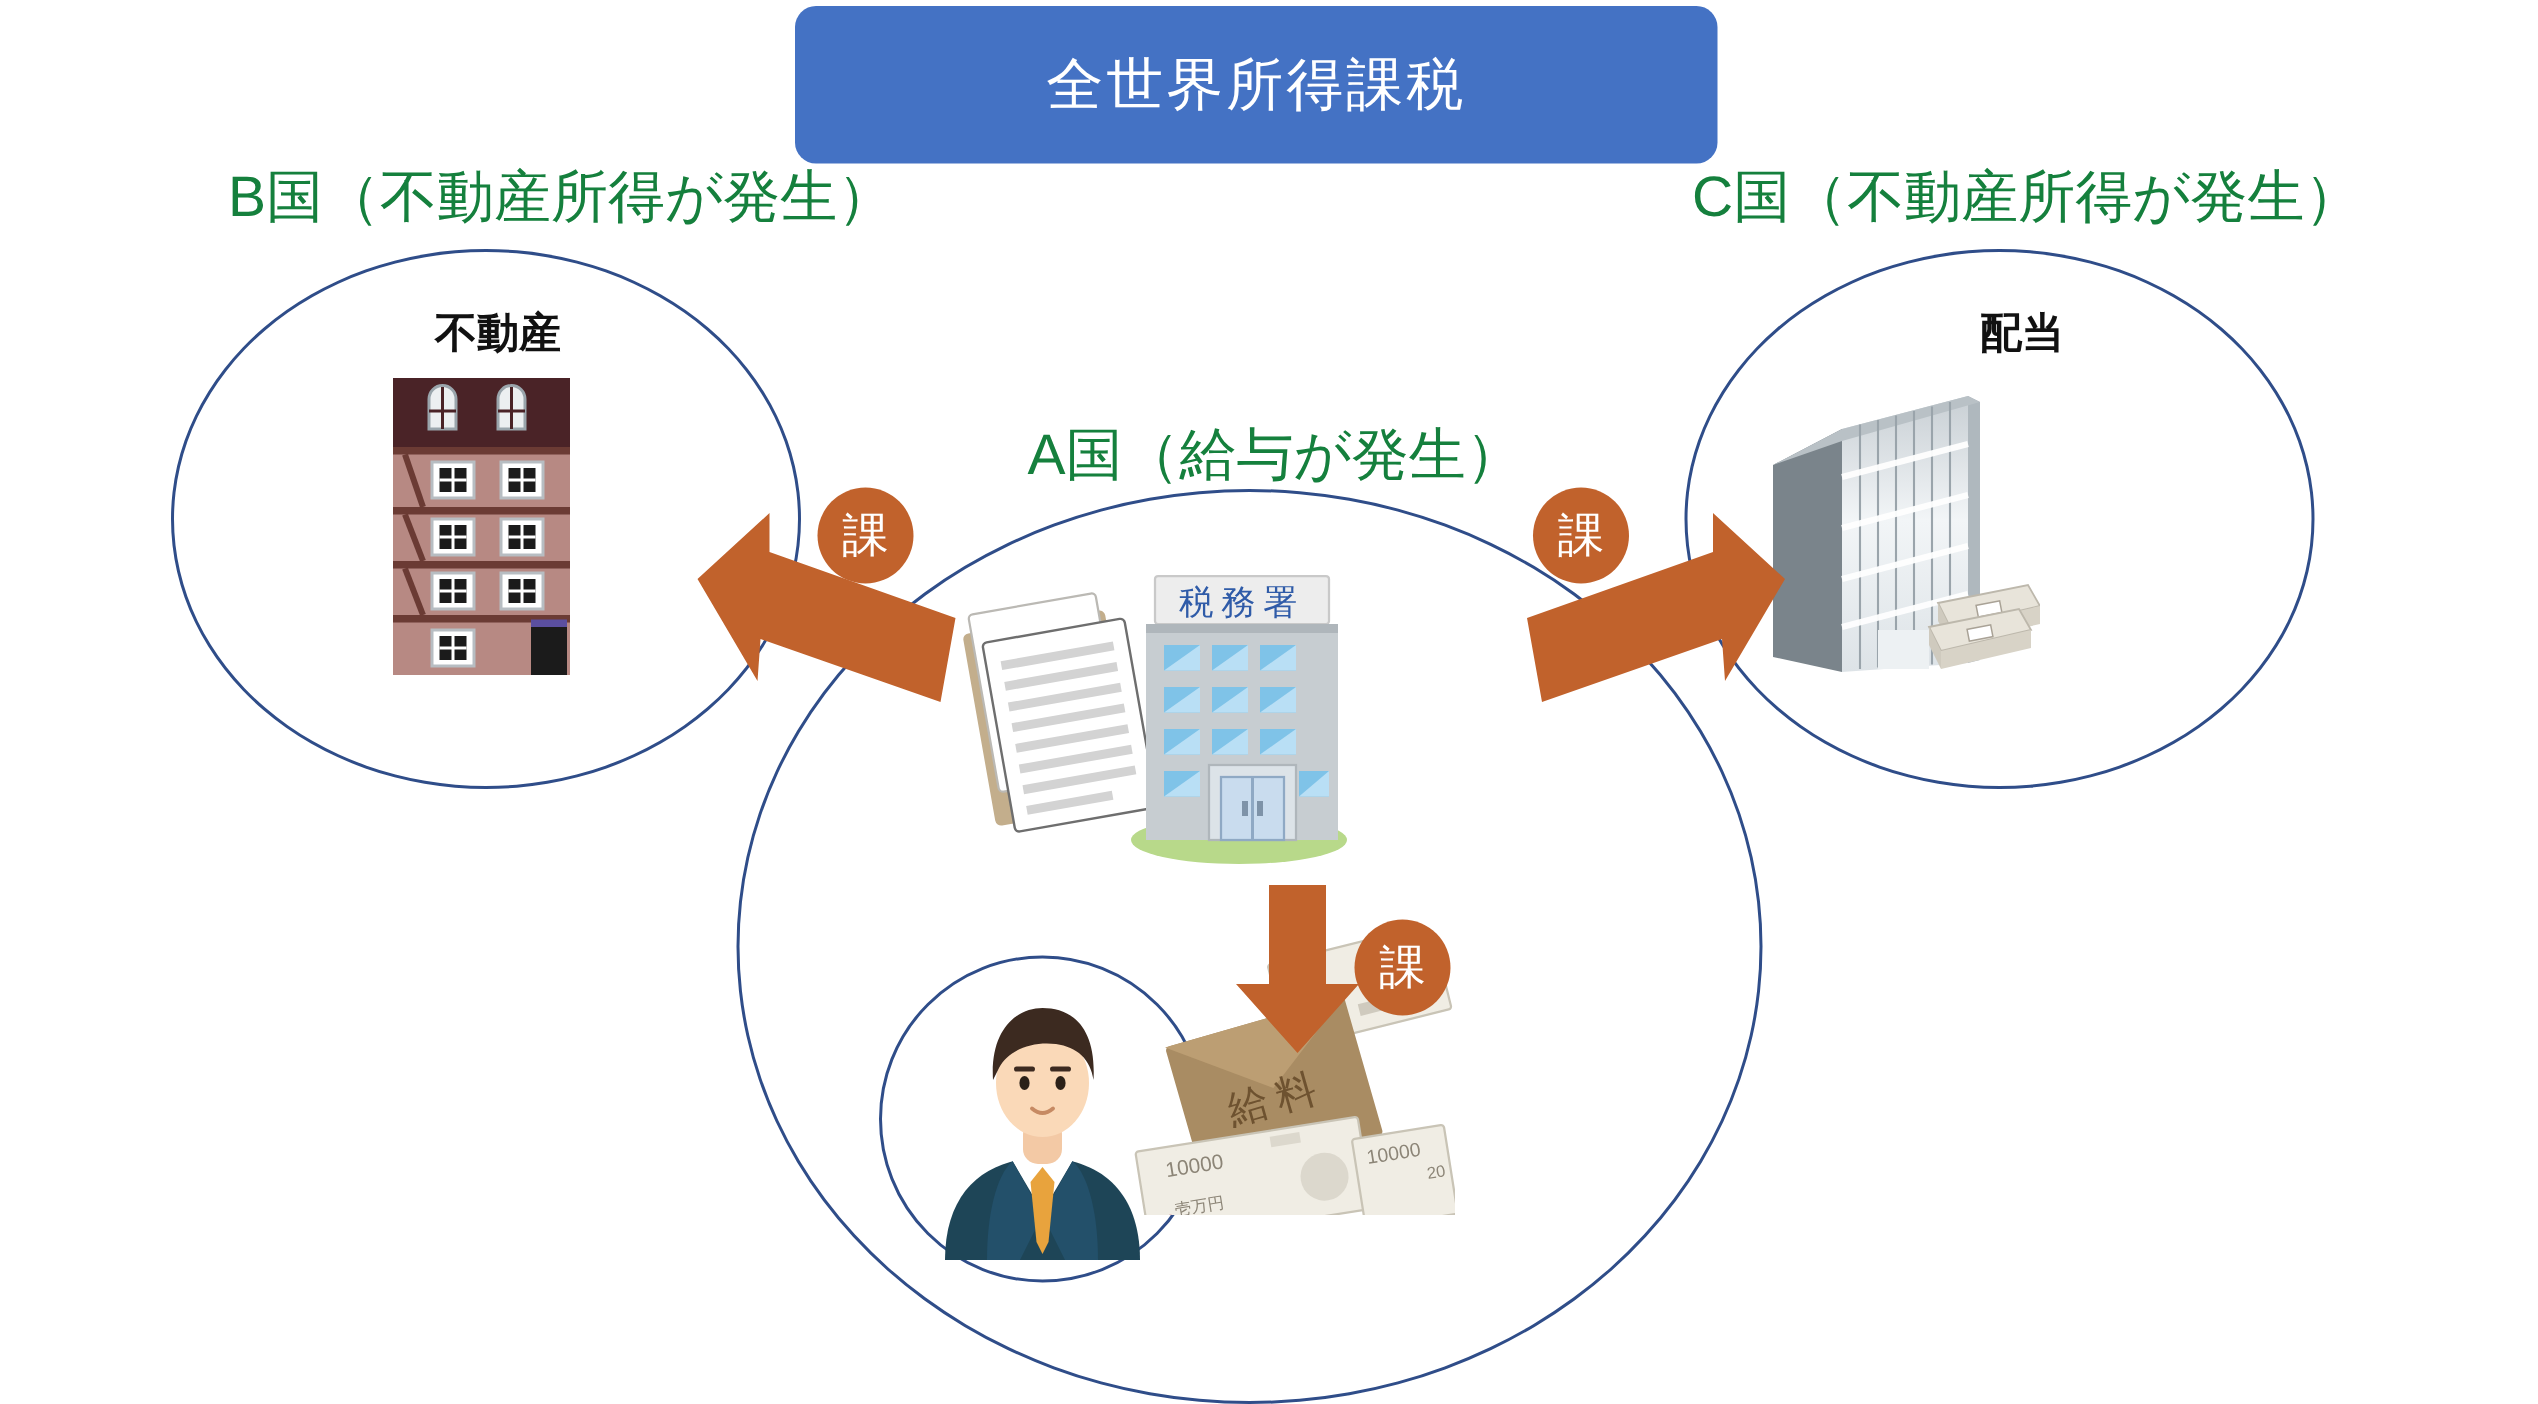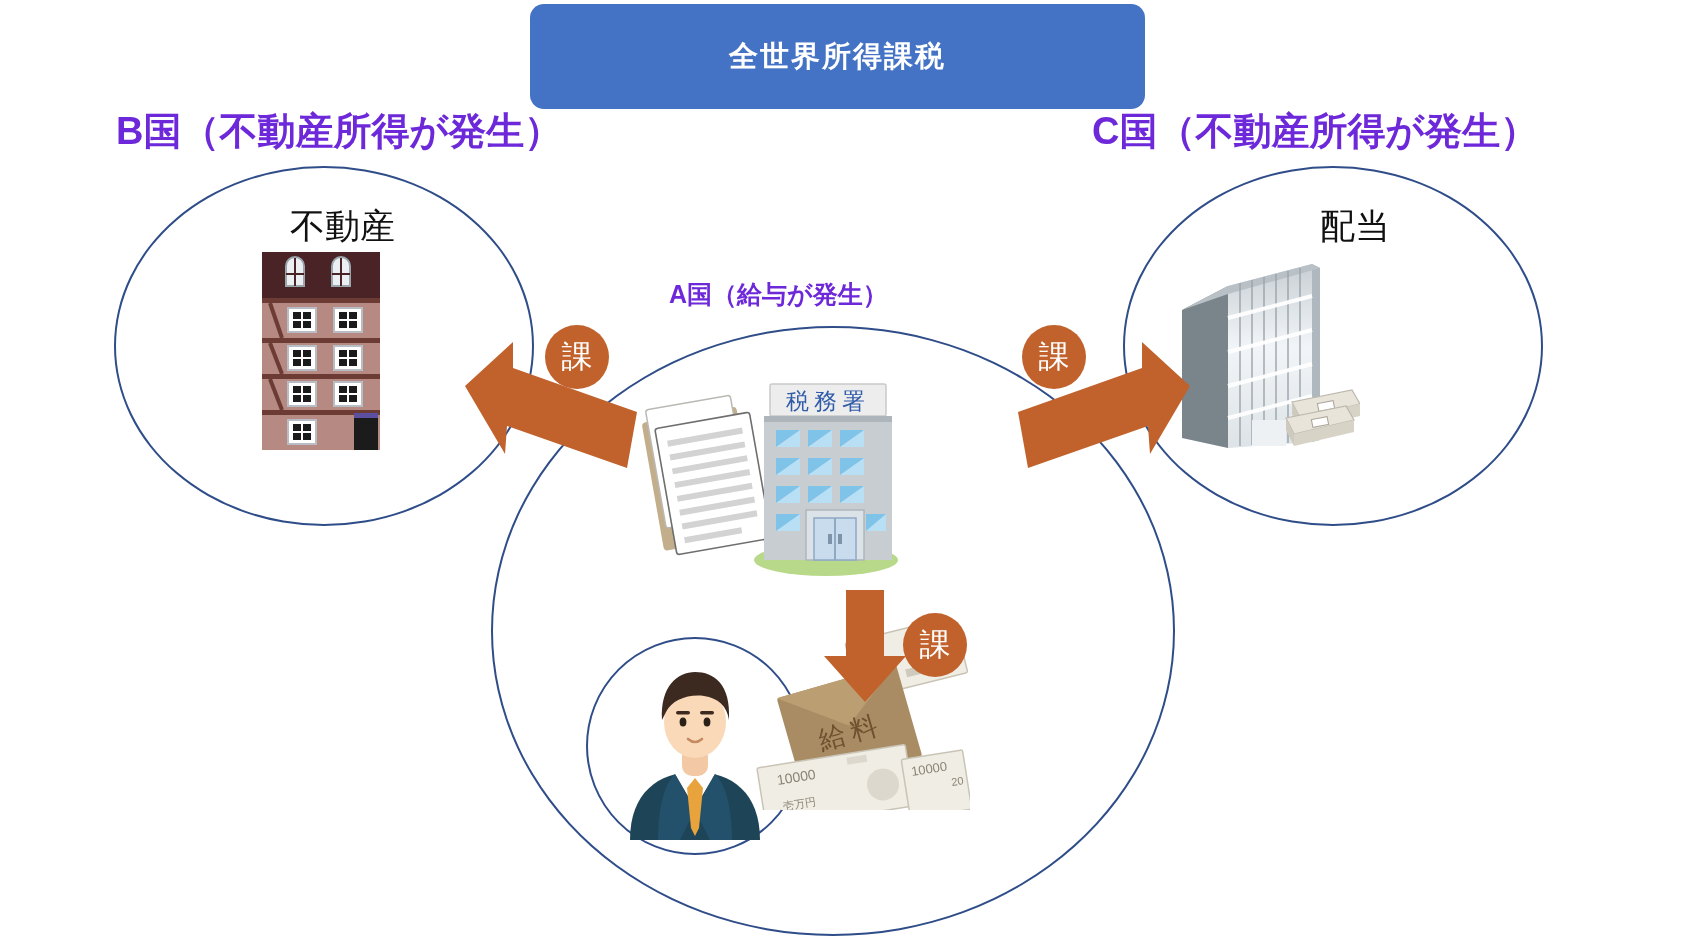--- a/index.html
+++ b/index.html
@@ -26,57 +26,59 @@
     width: 615px;
     height: 105px;
     background: #4472C4;
     border-radius: 14px;
     display: flex;
     align-items: center;
     justify-content: center;
   }
   .title-banner .title-text {
     color: #ffffff;
-    font-size: 29px;
+    font-size: 38px;
     letter-spacing: 2px;
-    font-weight: 700;
+    font-weight: 400;
     white-space: nowrap;
   }
 
   
   .country-heading {
     position: absolute;
     font-size: 38px;
-    color: #6d28d9;
+    color: #15803d;
     white-space: nowrap;
-    font-weight: 700;
+    font-weight: 400;
+    margin-left: 36px;
   }
   #heading-b { left: 116px; top: 106px; }
   #heading-c { left: 1092px; top: 106px; }
-  #heading-a { left: 669px; top: 278px; font-size: 25px; }
+  #heading-a { left: 649px; top: 278px; font-size: 38px; }
 
   
   .circle-outline {
     position: absolute;
     border: 2.5px solid #2F4D89;
     border-radius: 50%;
     box-sizing: border-box;
     background: transparent;
   }
   #circle-b { left: 114px; top: 166px; width: 420px; height: 360px; }
   #circle-c { left: 1123px; top: 166px; width: 420px; height: 360px; }
   #circle-a { left: 491px; top: 326px; width: 684px; height: 610px; }
   #circle-person { left: 586px; top: 637px; width: 218px; height: 218px; }
 
   
   .inner-label {
     position: absolute;
-    font-size: 35px;
+    font-size: 28px;
     color: #111111;
     white-space: nowrap;
+    font-weight: bold;
   }
   #label-realestate { left: 290px; top: 203px; }
   #label-dividend  { left: 1320px; top: 203px; }
 
   
   .ka-badge {
     position: absolute;
     width: 64px;
     height: 64px;
     border-radius: 50%;

